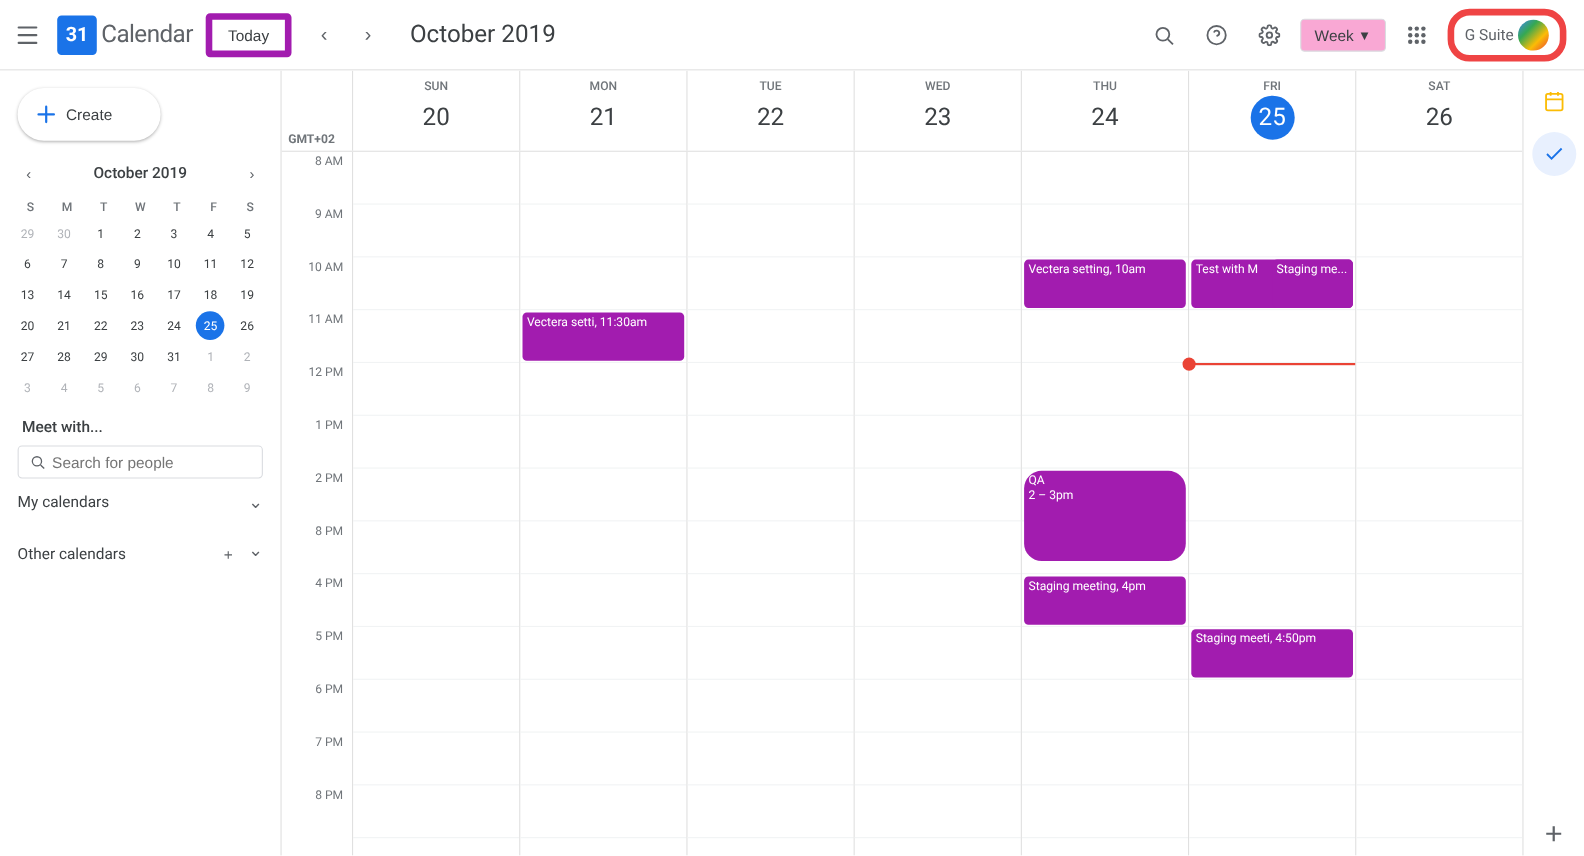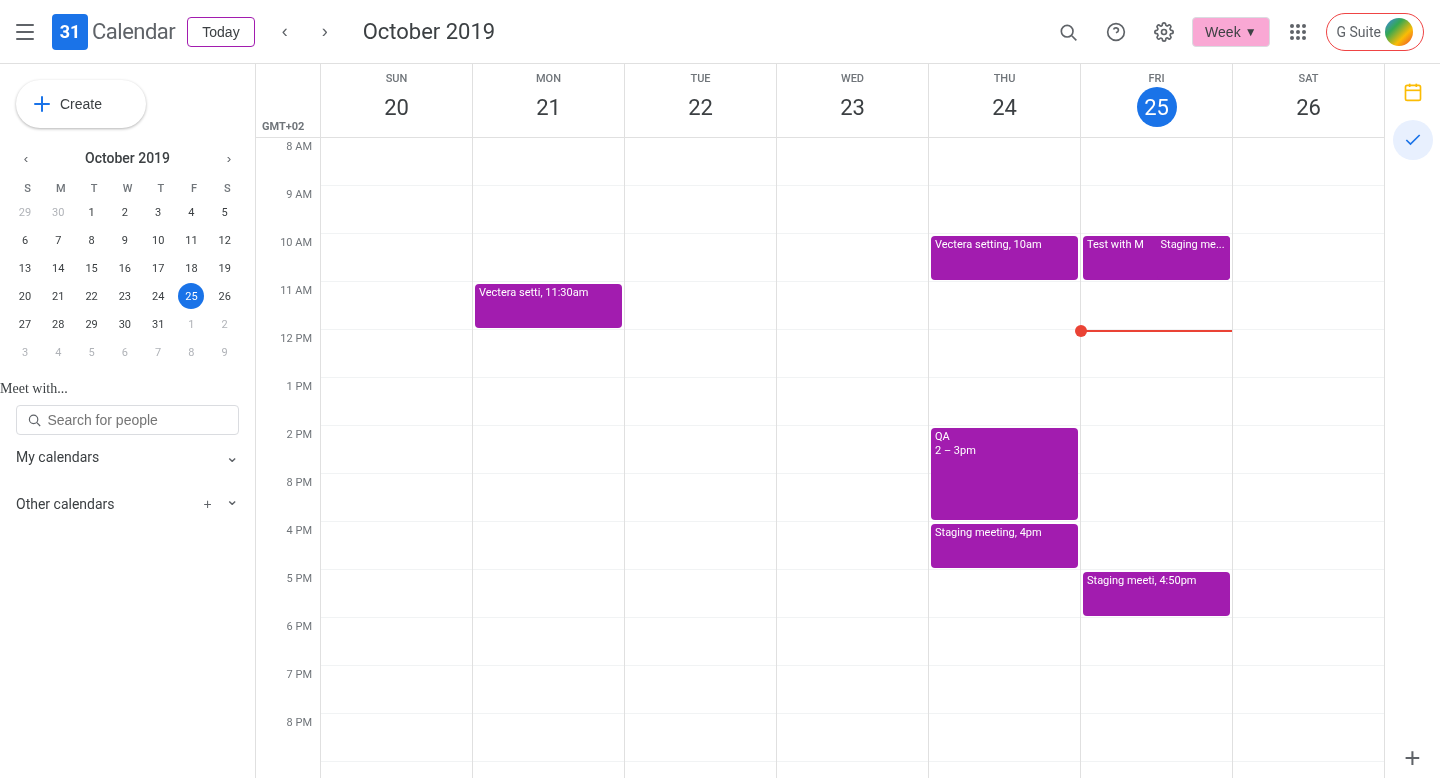--- a/index.html
+++ b/index.html
@@ -9,30 +9,30 @@
     .topbar {
       display: flex; align-items: center; height: 64px; padding: 0 16px;
       border-bottom: 1px solid #e0e0e0; flex-shrink: 0;
     }
     .topbar-left { display: flex; align-items: center; gap: 12px; flex: 0 0 auto; }
     .hamburger-icon { width: 24px; height: 24px; display: flex; flex-direction: column; justify-content: center; gap: 5px; cursor: pointer; }
     .hamburger-icon span { display: block; width: 18px; height: 2px; background: #5f6368; border-radius: 1px; }
     .app-logo { display: flex; align-items: center; gap: 4px; text-decoration: none; }
     .logo-box { width: 36px; height: 36px; background: #1a73e8; border-radius: 4px; display: flex; align-items: center; justify-content: center; color: white; font-weight: 700; font-size: 18px; }
     .logo-text { font-size: 22px; color: #5f6368; font-weight: 400; letter-spacing: -0.5px; }
-    .today-btn { border: 1px solid #a21caf; border-radius: 4px; padding: 6px 14px; font-size: 14px; color: #3c4043; cursor: pointer; background: white; }
+    .today-btn { border: 6px solid #a21caf; border-radius: 4px; padding: 6px 14px; font-size: 14px; color: #3c4043; cursor: pointer; background: white; }
     .nav-arrows { display: flex; gap: 4px; }
     .nav-arrow { width: 36px; height: 36px; border-radius: 50%; border: none; background: transparent; cursor: pointer; display: flex; align-items: center; justify-content: center; color: #5f6368; font-size: 18px; }
     .month-title { font-size: 22px; color: #3c4043; font-weight: 400; margin-left: 8px; }
     .topbar-right { margin-left: auto; display: flex; align-items: center; gap: 8px; }
     .icon-btn { width: 40px; height: 40px; border-radius: 50%; border: none; background: transparent; cursor: pointer; display: flex; align-items: center; justify-content: center; color: #5f6368; font-size: 20px; }
     .week-selector { border: 1px solid #dadce0; border-radius: 4px; padding: 6px 12px; font-size: 14px; color: #3c4043; cursor: pointer; background: #f9a8d4; display: flex; align-items: center; gap: 4px; }
     .grid-icon { display: grid; grid-template-columns: repeat(3,4px); gap: 2px; }
     .grid-dot { width: 4px; height: 4px; background: #5f6368; border-radius: 50%; }
-    .gsuite-badge { display: flex; align-items: center; gap: 4px; border: 1px solid #ef4444; border-radius: 20px; padding: 4px 10px; }
+    .gsuite-badge { display: flex; align-items: center; gap: 4px; border: 6px solid #ef4444; border-radius: 20px; padding: 4px 10px; }
     .gsuite-text { font-size: 14px; color: #5f6368; }
 
     
     .main { display: flex; flex: 1; overflow: hidden; }
 
     
     .sidebar { width: 256px; flex-shrink: 0; padding: 8px 0; overflow-y: auto; border-right: 1px solid #e0e0e0; }
     .create-btn { margin: 8px 16px 16px; width: 130px; height: 48px; border-radius: 24px; border: none; background: white; box-shadow: 0 1px 3px rgba(0,0,0,0.3); cursor: pointer; display: flex; align-items: center; gap: 8px; padding: 0 16px; font-size: 14px; color: #3c4043; }
     .create-plus { width: 20px; height: 20px; position: relative; }
     .create-plus::before, .create-plus::after { content: ''; position: absolute; background: #1a73e8; border-radius: 1px; }
@@ -44,21 +44,21 @@
     .mini-cal-header { display: flex; align-items: center; justify-content: space-between; margin-bottom: 8px; }
     .mini-cal-title { font-size: 14px; font-weight: 500; color: #3c4043; }
     .mini-cal-nav { width: 28px; height: 28px; border-radius: 50%; border: none; background: transparent; cursor: pointer; display: flex; align-items: center; justify-content: center; color: #5f6368; }
     .mini-cal-grid { display: grid; grid-template-columns: repeat(7, 1fr); gap: 2px; }
     .mini-cal-dow { font-size: 11px; color: #70757a; text-align: center; padding: 2px 0; font-weight: 500; }
     .mini-cal-day { font-size: 11px; text-align: center; padding: 3px 2px; cursor: pointer; border-radius: 50%; width: 26px; height: 26px; display: flex; align-items: center; justify-content: center; color: #3c4043; }
     .mini-cal-day.other-month { color: #b0b3b8; }
     .mini-cal-day.today { background: #1a73e8; color: white; border-radius: 50%; }
 
     
-    .section-label { padding: 16px 0 8px; font-size: 14px; color: #3c4043; font-weight: 500; font-family: Liberation Serif, serif; }
+    .section-label { padding: 16px 20px 8px; font-size: 14px; color: #3c4043; font-weight: 500; }
     .search-people { margin: 0 16px; border: 1px solid #dadce0; border-radius: 4px; padding: 6px 10px; font-size: 14px; color: #5f6368; display: flex; align-items: center; gap: 6px; cursor: text; }
     .search-people input { border: none; outline: none; font-size: 14px; color: #be185d; width: 100%; background: transparent; }
 
     
     .cal-section { padding: 4px 0; }
     .cal-section-header { display: flex; align-items: center; padding: 8px 16px; cursor: pointer; }
     .cal-section-title { font-size: 14px; color: #3c4043; flex: 1; }
     .cal-section-icons { display: flex; gap: 4px; }
     .small-icon-btn { width: 28px; height: 28px; border-radius: 50%; border: none; background: transparent; cursor: pointer; display: flex; align-items: center; justify-content: center; color: #5f6368; font-size: 14px; }
 
@@ -377,21 +377,21 @@
             <div class="hour-line"></div>
             <div class="hour-line"></div>
             <div class="hour-line"></div>
             <div class="hour-line"></div>
             <div class="hour-line"></div>
             <div class="hour-line"></div>
             <div class="hour-line"></div>
             <div class="hour-line"></div>
             <div class="hour-line"></div>
             <div class="event event-salmon" style="top: 98px; height: 44px; left: 2px; right: 2px; white-space: pre-line; font-size: 11px; line-height: 1.3;">Vectera setting, 10am</div>
-            <div class="event event-salmon" style="top: 290px; height: 92px; left: 2px; right: 2px; white-space: pre-line; font-size: 11px; line-height: 1.3;">QA
+            <div class="event event-salmon" style="top: 290px; height: 82px; left: 2px; right: 2px; white-space: pre-line; font-size: 11px; line-height: 1.3; border-radius: 16px;">QA
 2 – 3pm</div>
             <div class="event event-salmon" style="top: 386px; height: 44px; left: 2px; right: 2px; white-space: pre-line; font-size: 11px; line-height: 1.3;">Staging meeting, 4pm</div>
           </div>
           <div class="day-col" style="position: relative;">
             <div class="hour-line"></div>
             <div class="hour-line"></div>
             <div class="hour-line"></div>
             <div class="hour-line"></div>
             <div class="hour-line"></div>
             <div class="hour-line"></div>

